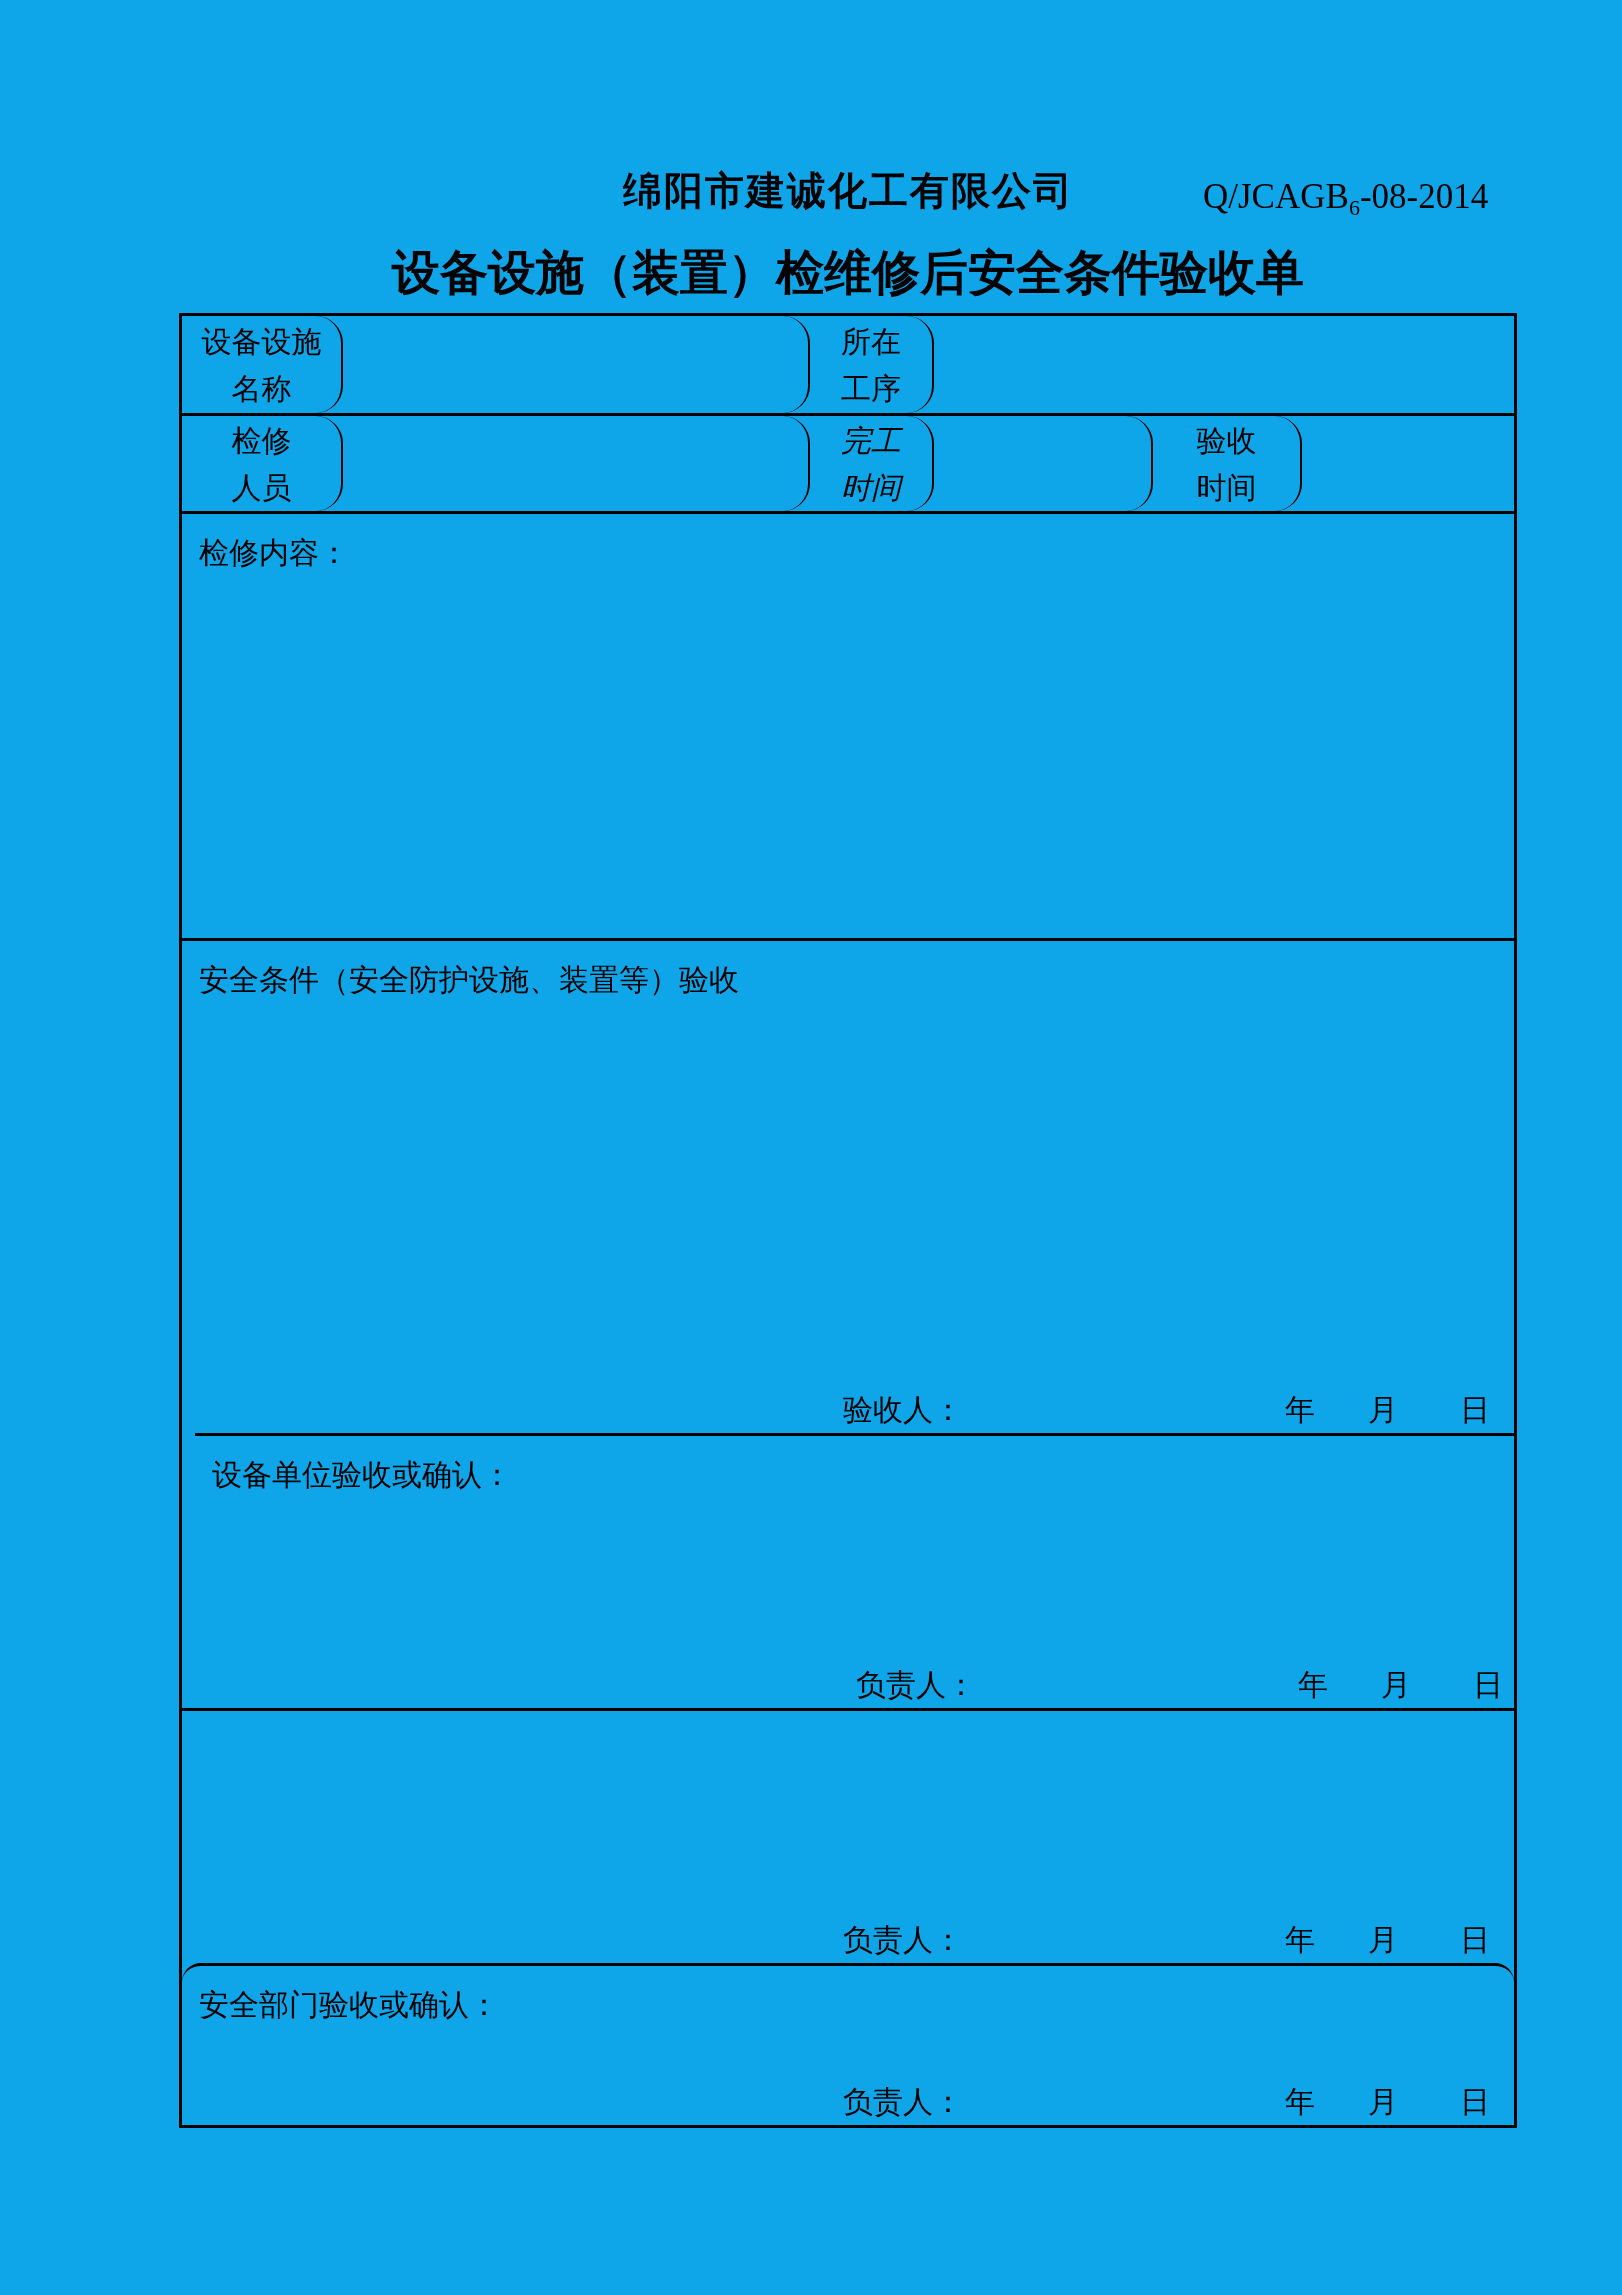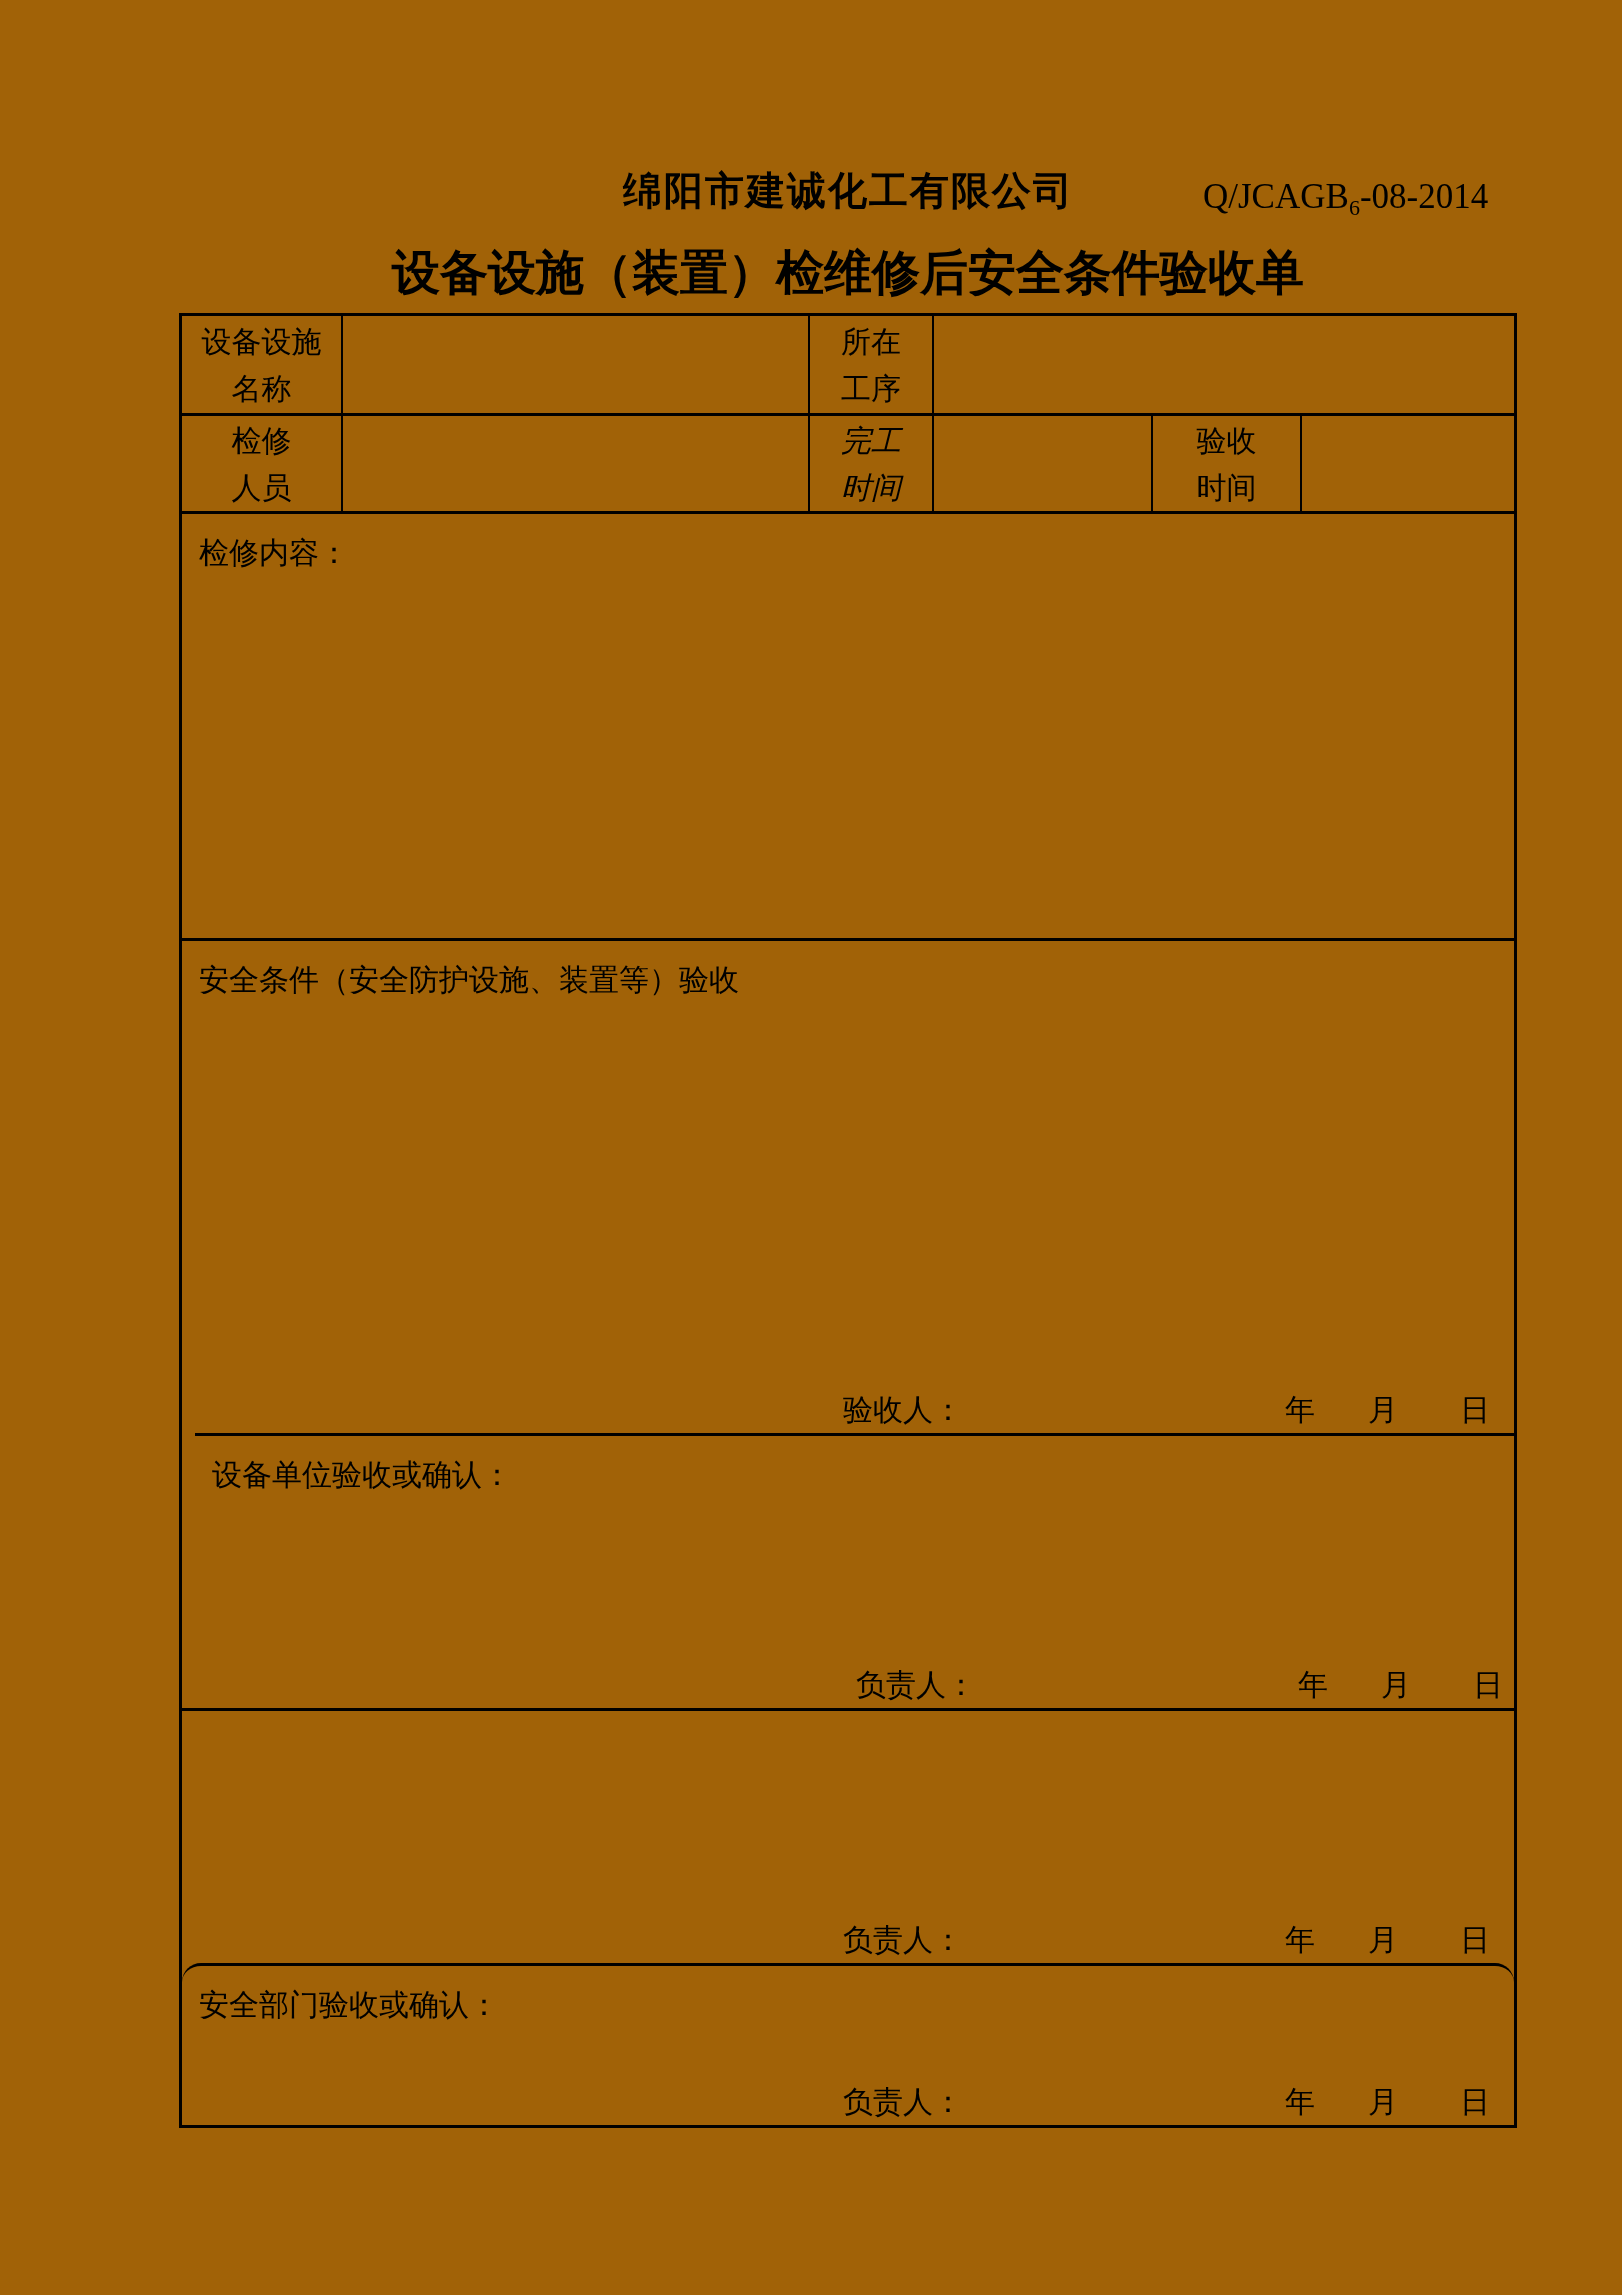--- a/index.html
+++ b/index.html
@@ -1,19 +1,19 @@
 <!DOCTYPE html>
 <html style="font-size:10.5px"><head>
 <meta charset="utf-8">
 <style>
   html,body{margin:0;padding:0;background:#e8e8e8;}
   .page{
     position:relative;
     width:1623px;height:2295px;
-    background:#a16207;
+    background:#0ea5e9;
     color:#000;
     font-family:"Liberation Serif",serif;
     overflow:hidden;
   }
   
   .company{
     position:absolute;left:623px;top:169px;
     font-family:"Liberation Sans",sans-serif;
     font-weight:bold;font-size:39px;line-height:43px;letter-spacing:2px;
     white-space:nowrap;
@@ -44,21 +44,21 @@
   .r4{height:495px;font-family:Liberation Serif, serif;}
   .r5{height:275px;margin-left:13px;}
   .r6{height:255px;}
   .r7{flex:1;border-radius:19px;}
   .cell{
     box-sizing:border-box;
     border-right:2px solid #000;
     display:flex;flex-direction:column;
     justify-content:center;
     text-align:center;
-    font-size:30px;line-height:47px;
+    font-size:30px;line-height:47px;border-radius:27px;
   }
   .cell:last-child{border-right:none;}
   
   .r1 .c1{width:161px;}
   .r1 .c2{width:467px;}
   .r1 .c3{width:124px;}
   .r1 .c4{flex:1;}
   
   .r2 .c1{width:161px;}
   .r2 .c2{width:467px;}

